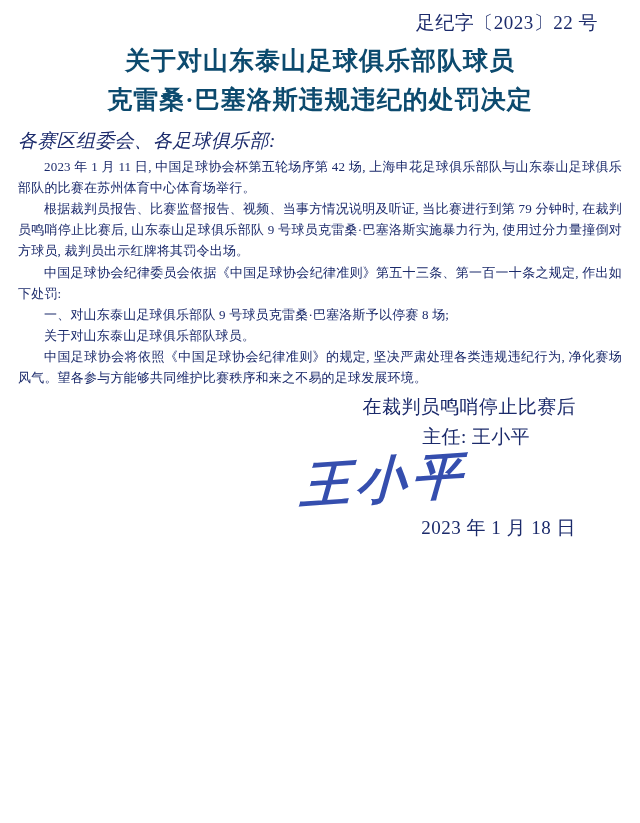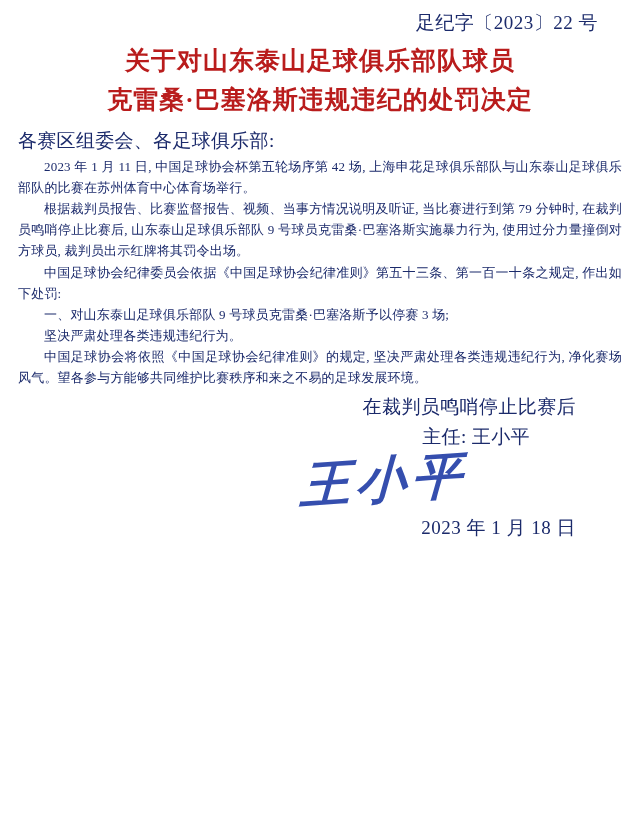--- a/index.html
+++ b/index.html
@@ -28,32 +28,33 @@
     color: #1b2a6b;
     padding-right: 24px;
     margin-bottom: 6px;
     font-weight: 500;
   }
   .title {
     text-align: center;
     font-size: 25px;
     font-weight: bold;
     line-height: 1.55;
-    color: #b91c1c;
+    color: #0c4a6e;
     letter-spacing: 1px;
     margin: 0 0 6px 0;
   }
   .title-line {
     display: block;
   }
   .salutation {
     font-size: 19px;
     line-height: 1.62;
     margin-top: 6px;
     letter-spacing: 0.3px;
+    font-style: italic;
   }
   .body-par {
     font-size: 13px;
     line-height: 1.62;
     text-align: justify;
     text-justify: inter-ideograph;
     text-indent: 2em;
     letter-spacing: 0.2px;
     margin: 0;
   }
@@ -106,22 +107,22 @@
   <h1 class="title">
     <span class="title-line">关于对山东泰山足球俱乐部队球员</span>
     <span class="title-line">克雷桑·巴塞洛斯违规违纪的处罚决定</span>
   </h1>
 
   <div class="salutation">各赛区组委会、各足球俱乐部:</div>
 
   <p class="body-par">2023 年 1 月 11 日, 中国足球协会杯第五轮场序第 42 场, 上海申花足球俱乐部队与山东泰山足球俱乐部队的比赛在苏州体育中心体育场举行。</p>
   <p class="body-par">根据裁判员报告、比赛监督报告、视频、当事方情况说明及听证, 当比赛进行到第 79 分钟时, 在裁判员鸣哨停止比赛后, 山东泰山足球俱乐部队 9 号球员克雷桑·巴塞洛斯实施暴力行为, 使用过分力量撞倒对方球员, 裁判员出示红牌将其罚令出场。</p>
   <p class="body-par">中国足球协会纪律委员会依据《中国足球协会纪律准则》第五十三条、第一百一十条之规定, 作出如下处罚:</p>
-  <p class="body-par">一、对山东泰山足球俱乐部队 9 号球员克雷桑·巴塞洛斯予以停赛 3 场;</p>
-  <p class="body-par">坚决严肃处理各类违规违纪行为。</p>
+  <p class="body-par">一、对山东泰山足球俱乐部队 9 号球员克雷桑·巴塞洛斯予以停赛 8 场;</p>
+  <p class="body-par">关于对山东泰山足球俱乐部队球员。</p>
   <p class="body-par">中国足球协会将依照《中国足球协会纪律准则》的规定, 坚决严肃处理各类违规违纪行为, 净化赛场风气。望各参与方能够共同维护比赛秩序和来之不易的足球发展环境。</p>
 
   <div class="sign-block">
     <div class="sign-line">在裁判员鸣哨停止比赛后</div>
     <div class="sign-line director">主任: 王小平</div>
     <div class="stamp-wrap">
       <div class="signature">王小平</div>
     </div>
   </div>
 

